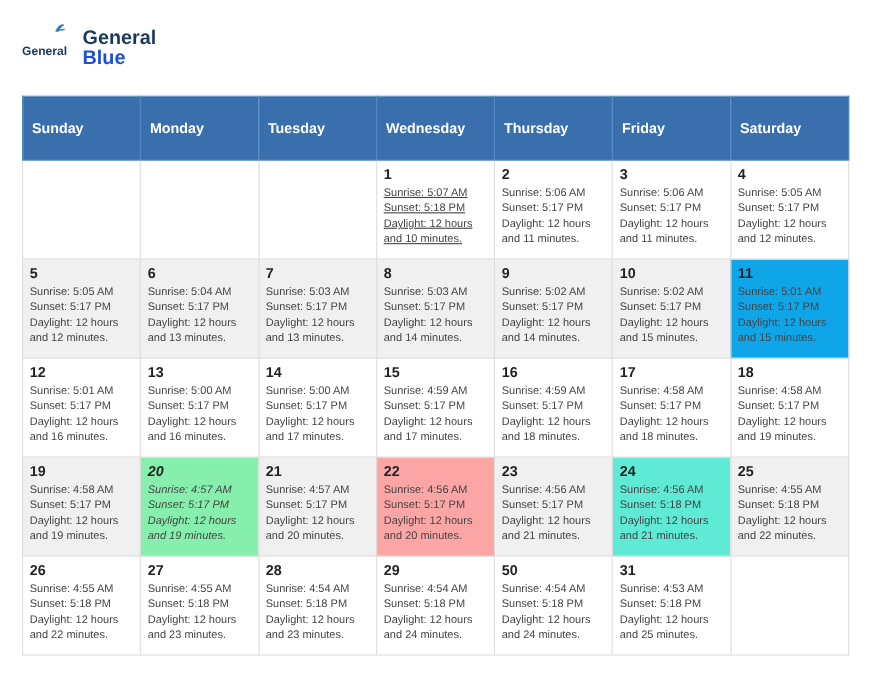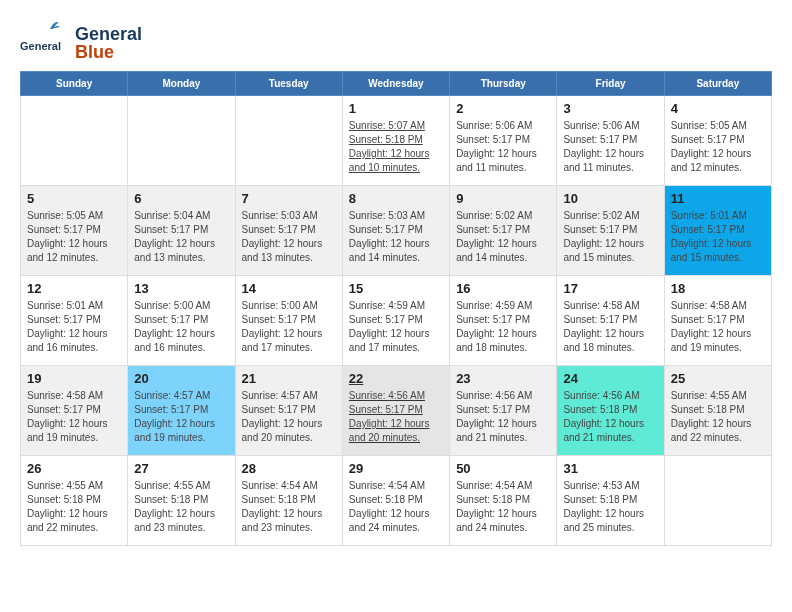--- a/index.html
+++ b/index.html
@@ -7,21 +7,21 @@
       font-family: Arial, sans-serif;
       background: #fff;
       width: 792px;
       min-height: 612px;
       padding: 20px;
     }
     .header {
       display: flex;
       align-items: center;
       justify-content: space-between;
-      margin-bottom: 6px;
+      margin-bottom: 22px;
     }
     .logo {
       display: flex;
       flex-direction: column;
       align-items: flex-start;
     }
     .title-section {
       text-align: right;
     }
     .month-year {
@@ -34,24 +34,24 @@
       color: #333;
     }
     .calendar {
       width: 100%;
       border-collapse: collapse;
       border: 1px solid #ccc;
     }
     .calendar th {
       background-color: #3a6fad;
       color: #fff;
-      font-size: 10px;
+      font-size: 13px;
       font-weight: bold;
-      padding: 6px 8px;
-      text-align: center;
+      padding: 21px 8px;
+      text-align: left;
       border: 1px solid #5588c0;
     }
     .calendar td {
       width: calc(100% / 7);
       vertical-align: top;
       padding: 5px 6px;
       border: 1px solid #ddd;
       font-size: 10.5px;
       color: #333;
       height: 90px;
@@ -84,21 +84,21 @@
     <div style="display:flex; align-items:center;">
       <div style="position:relative; width:60px; height:45px;">
         
         <svg width="60" height="45" viewBox="0 0 60 45">
           <text y="30" font-size="11" font-weight="bold" fill="#1a3a5c">General</text>
           <path d="M52 8 Q58 3 60 6 Q56 8 54 12 Q58 10 62 11 Q58 14 54 13 Q52 16 48 14 Z" fill="#2e7db5" transform="scale(0.7) translate(-5, -2)"></path>
         </svg>
       </div>
       <div style="margin-left:-5px;">
         <div style="font-size:18px; font-weight:bold; color:#1a3a5c; line-height:1;">General</div>
-        <div style="font-size:18px; font-weight:bold; color:#c2410c; line-height:1;">Blue</div>
+        <div style="font-size:18px; font-weight:bold; color:#1d4ed8; line-height:1;">Blue</div>
       </div>
     </div>
   </div>
   <div class="title-section">
     <div class="month-year"></div>
     <div class="location"></div>
   </div>
 </div>
 
 <table class="calendar">
@@ -231,33 +231,33 @@
 Daylight: 12 hours and 19 minutes.</div>
         </td>
       </tr>
       <tr>
         <td style="background-color: rgb(240, 240, 240);">
           <span class="day-number">19</span>
           <div class="day-info" style="white-space: pre-line;">Sunrise: 4:58 AM
 Sunset: 5:17 PM
 Daylight: 12 hours and 19 minutes.</div>
         </td>
-        <td style="background-color: #7dd3fc;">
+        <td style="background-color: #86efac; font-style: italic;">
           <span class="day-number">20</span>
           <div class="day-info" style="white-space: pre-line;">Sunrise: 4:57 AM
 Sunset: 5:17 PM
 Daylight: 12 hours and 19 minutes.</div>
         </td>
         <td style="background-color: rgb(240, 240, 240);">
           <span class="day-number">21</span>
           <div class="day-info" style="white-space: pre-line;">Sunrise: 4:57 AM
 Sunset: 5:17 PM
 Daylight: 12 hours and 20 minutes.</div>
         </td>
-        <td style="background-color: #e5e5e5; text-decoration: underline;">
+        <td style="background-color: #fca5a5;">
           <span class="day-number">22</span>
           <div class="day-info" style="white-space: pre-line;">Sunrise: 4:56 AM
 Sunset: 5:17 PM
 Daylight: 12 hours and 20 minutes.</div>
         </td>
         <td style="background-color: rgb(240, 240, 240);">
           <span class="day-number">23</span>
           <div class="day-info" style="white-space: pre-line;">Sunrise: 4:56 AM
 Sunset: 5:17 PM
 Daylight: 12 hours and 21 minutes.</div>

